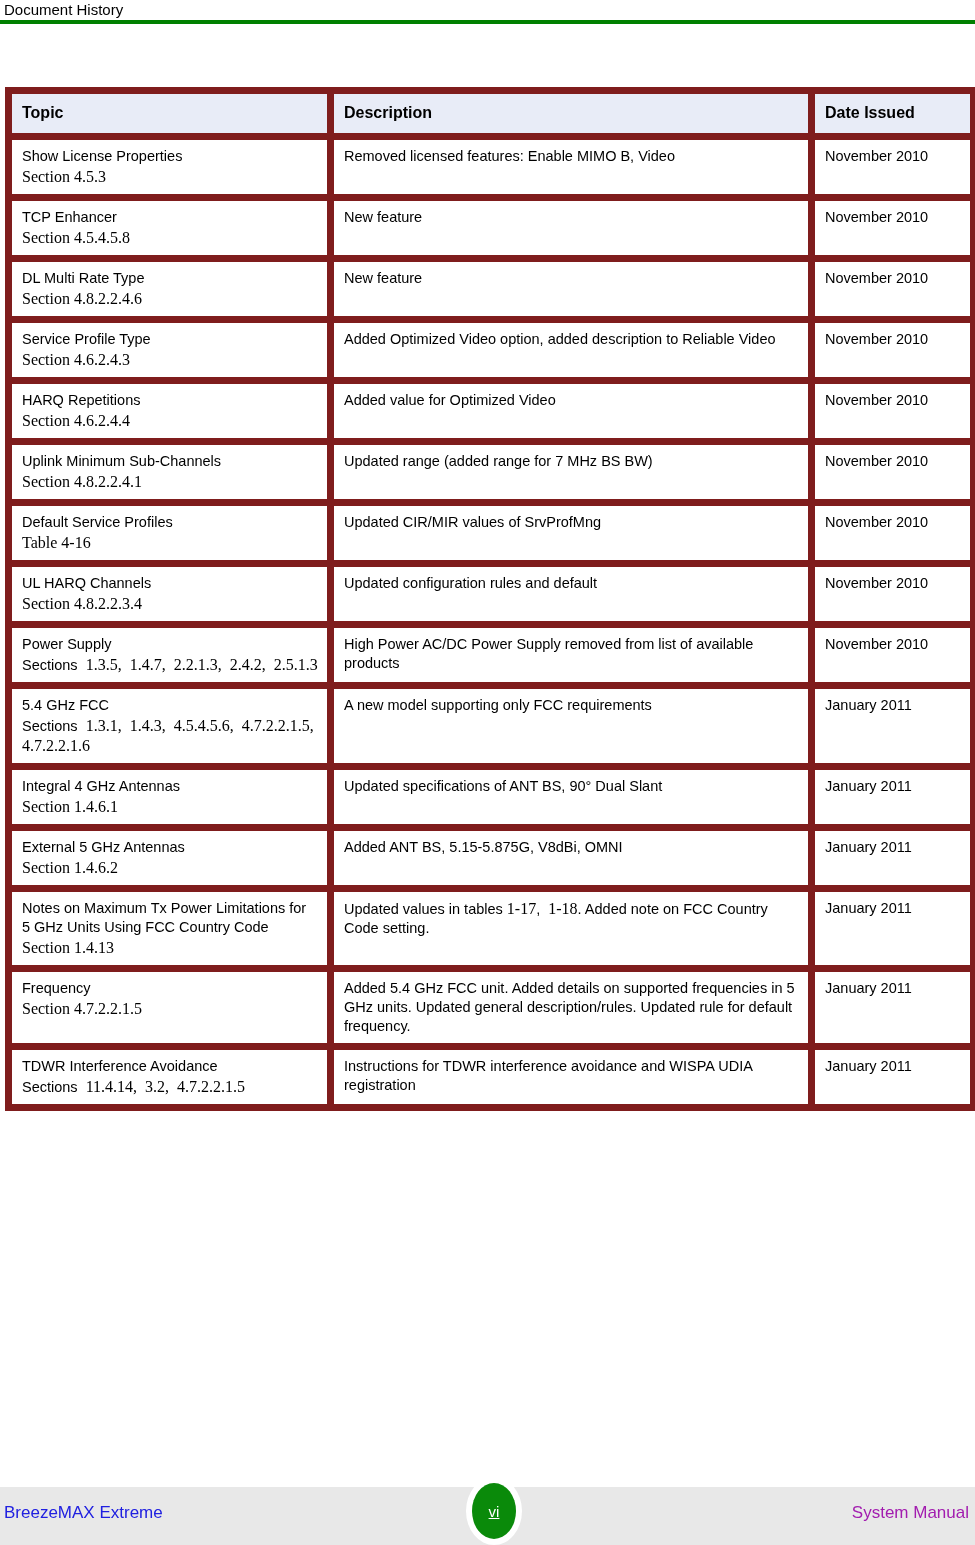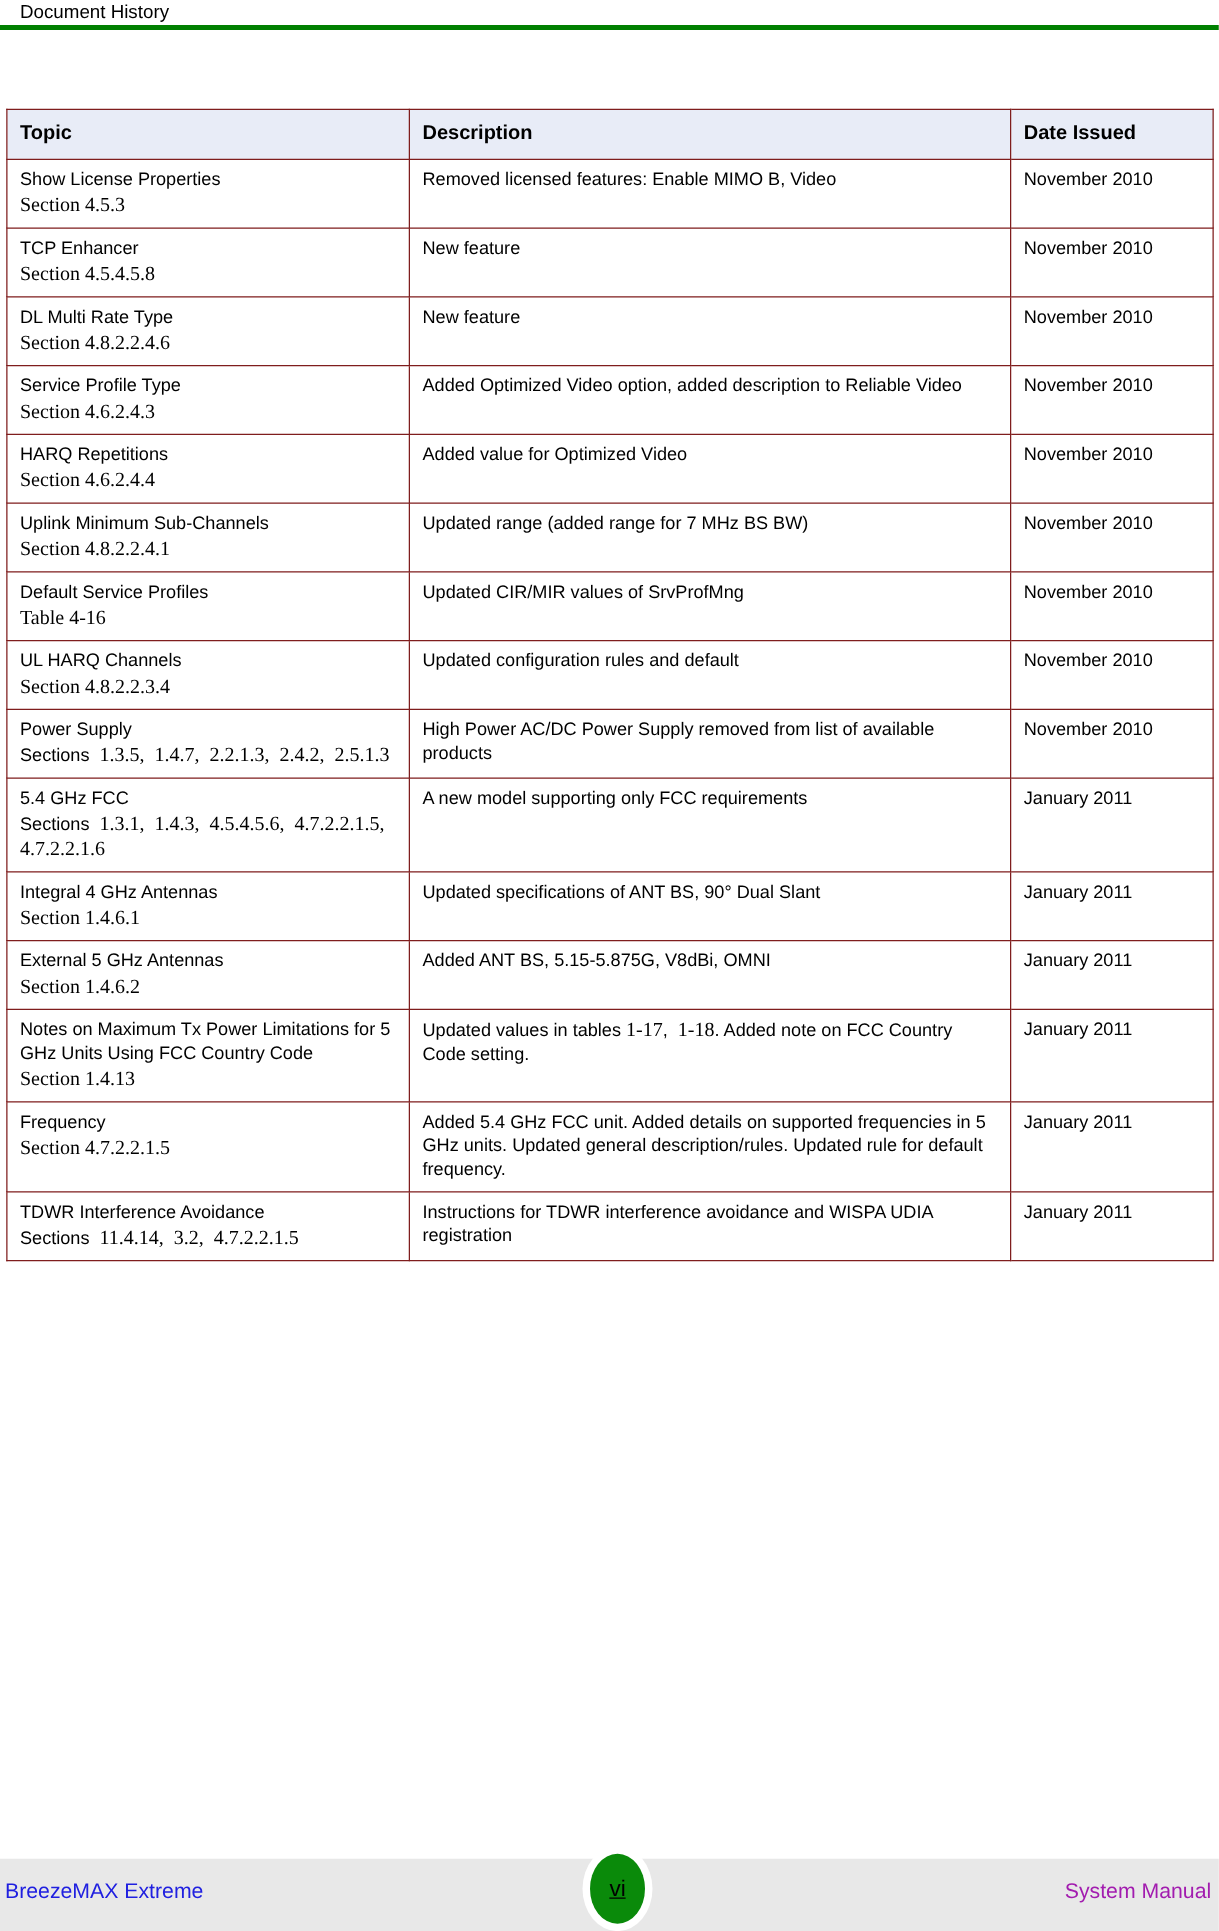--- a/index.html
+++ b/index.html
@@ -19,21 +19,21 @@
   
   .page-header {
     position: absolute;
     left: 0;
     top: 0;
     width: 975px;
     height: 26px;
   }
   .page-header-title {
     position: absolute;
-    left: 16px;
+    left: 4px;
     top: 0px;
     font-size: 15px;
     color: #000000;
     line-height: 20px;
     white-space: nowrap;
   }
   .header-rule {
     position: absolute;
     left: 0px;
     top: 20px;
@@ -50,21 +50,21 @@
     width: 965px;
     border-collapse: collapse;
     table-layout: fixed;
   }
   .history-table col.c-topic  { width: 322px; }
   .history-table col.c-desc   { width: 481px; }
   .history-table col.c-date   { width: 162px; }
 
   .history-table th,
   .history-table td {
-    border: 1px solid #7f1d1d;
+    border: 7px solid #7f1d1d;
     vertical-align: top;
     padding: 7px 9px 7px 10px;
     font-size: 14.5px;
     color: #000000;
     line-height: 19px;
   }
   .history-table thead th {
     background: #e8ecf7;
     font-weight: bold;
     font-size: 16px;
@@ -138,22 +138,22 @@
     background: #ffffff;
     display: flex;
     align-items: center;
     justify-content: center;
   }
   .page-badge {
     width: 44px;
     height: 56px;
     border-radius: 50%;
     background: #0a8a0a;
-    color: #000000;
-    font-size: 18px;
+    color: #ffffff;
+    font-size: 15px;
     display: flex;
     align-items: center;
     justify-content: center;
     text-decoration: underline;
   }
 </style>
 </head>
 <body>
 
 <div class="page-header">

